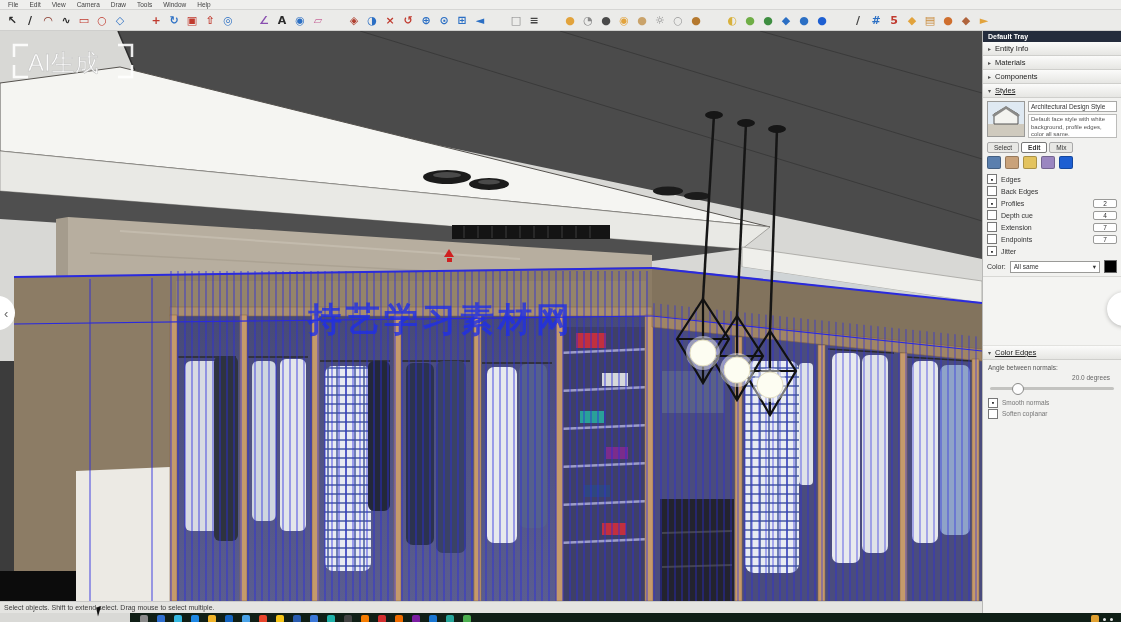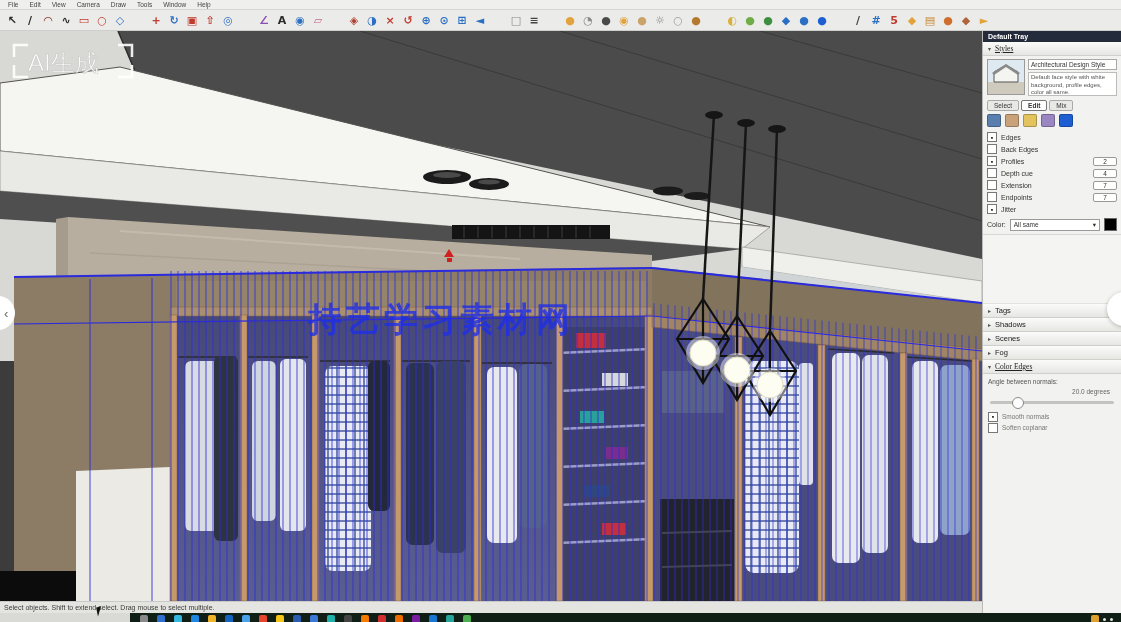--- a/index.html
+++ b/index.html
@@ -20,21 +20,21 @@
   .vpcol{width:982px;display:flex;flex-direction:column;}
   .viewport{width:982px;height:570px;position:relative;background:#d8d8d5;}
   .statusbar{height:12px;background:#e4e4e1;border-top:1px solid #c9c9c7;font-size:7px;color:#3c3c3c;display:flex;align-items:center;padding:0 4px;white-space:nowrap;}
 
   
   .panel{width:139px;height:582px;background:#f2f2f0;border-left:1px solid #b9b9b7;box-sizing:border-box;font-size:7.5px;color:#333;display:flex;flex-direction:column;overflow:hidden;}
   .panel-hd{background:#242c3c;color:#fff;font-size:7px;padding:2px 5px;font-weight:bold;}
   .sec{display:flex;align-items:center;gap:4px;background:linear-gradient(#fbfbfa,#e6e6e3);border-bottom:1px solid #cfcfcc;padding:2px 5px;height:9px;}
   .sec .arr{font-size:6px;color:#555;}
   .sec .slbl{font-size:7.5px;color:#222;}
-  .sec.open .slbl{text-decoration:underline;font-family:Liberation Serif, serif;}
+  .sec.open .slbl{text-decoration:underline;}
   .styles-body{padding:3px 4px;border-bottom:1px solid #d8d8d5;}
   .stylerow{display:flex;gap:3px;}
   .thumb{width:36px;height:34px;background:#fff;border:1px solid #9a9a98;flex:0 0 auto;}
   .stymeta{flex:1;display:flex;flex-direction:column;gap:2px;min-width:0;}
   .stname{background:#fff;border:1px solid #a9a9a7;font-size:6.5px;padding:1px 2px;white-space:nowrap;overflow:hidden;}
   .stdesc{background:#fff;border:1px solid #bcbcba;font-size:6px;color:#555;padding:1px 2px;height:20px;overflow:hidden;line-height:1.25;}
   .ptabs{display:flex;gap:2px;margin:4px 0 3px;}
   .ptab{border:1px solid #aaa;background:#e8e8e5;border-radius:2px;padding:1px 6px;font-size:6.5px;color:#333;}
   .ptab.active{background:#fff;border-color:#777;font-weight:bold;}
   .editicons{display:flex;gap:4px;align-items:center;margin:2px 0 4px;}
@@ -522,20 +522,37 @@
       </div>
 
       <div class="statusbar">
         <span>Select objects. Shift to extend select. Drag mouse to select multiple.</span>
       </div>
     </div>
 
     <div class="panel">
       <div class="panel-hd">Default Tray</div>
 
+      <div>
+
+          <div class="sec">
+            <span class="arr">▸</span>
+            <span class="slbl">Entity Info</span>
+          </div>
+
+          <div class="sec">
+            <span class="arr">▸</span>
+            <span class="slbl">Materials</span>
+          </div>
+
+          <div class="sec">
+            <span class="arr">▸</span>
+            <span class="slbl">Components</span>
+          </div>
+        </div>
 
       <div class="sec open">
         <span class="arr">▾</span>
         <span class="slbl">Styles</span>
       </div>
 
       <div class="styles-body">
         <div class="stylerow">
           <div class="thumb">
             <svg width="36" height="34" viewBox="0 0 36 34">
@@ -623,42 +640,20 @@
           <span class="dropdown">
             <span>All same</span>
             <span>▾</span>
           </span>
           <span class="swatch" style="background:#000"></span>
         </div>
       </div>
 
       <div class="filler"></div>
 
-      <div>
-
-          <div class="sec">
-            <span class="arr">▸</span>
-            <span class="slbl">Tags</span>
-          </div>
-
-          <div class="sec">
-            <span class="arr">▸</span>
-            <span class="slbl">Shadows</span>
-          </div>
-
-          <div class="sec">
-            <span class="arr">▸</span>
-            <span class="slbl">Scenes</span>
-          </div>
-
-          <div class="sec">
-            <span class="arr">▸</span>
-            <span class="slbl">Fog</span>
-          </div>
-        </div>
 
       <div class="sec open">
         <span class="arr">▾</span>
         <span class="slbl">Color Edges</span>
       </div>
 
       <div class="soften-body">
         <div class="soften-top">
           <span>Angle between normals:</span>
           <span class="soften-val">20.0 degrees</span>

